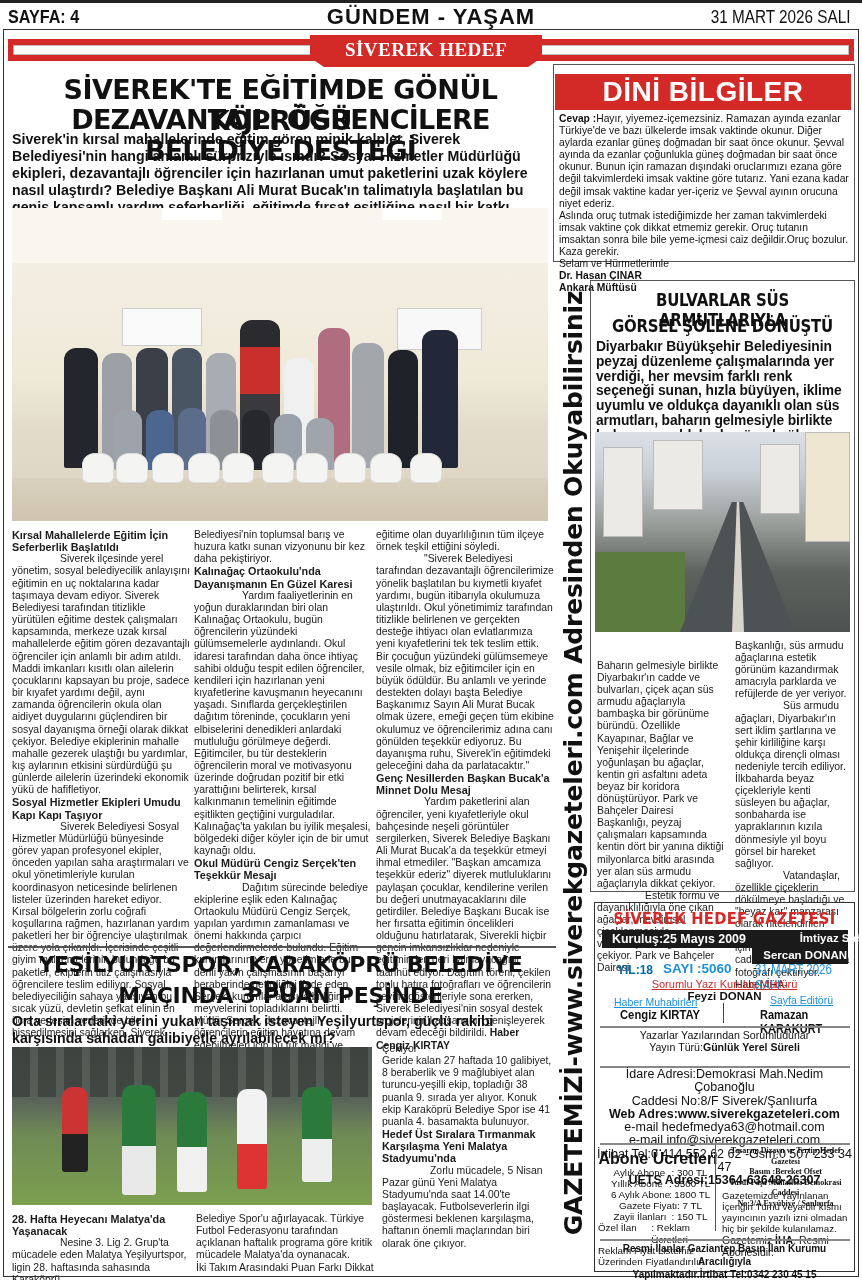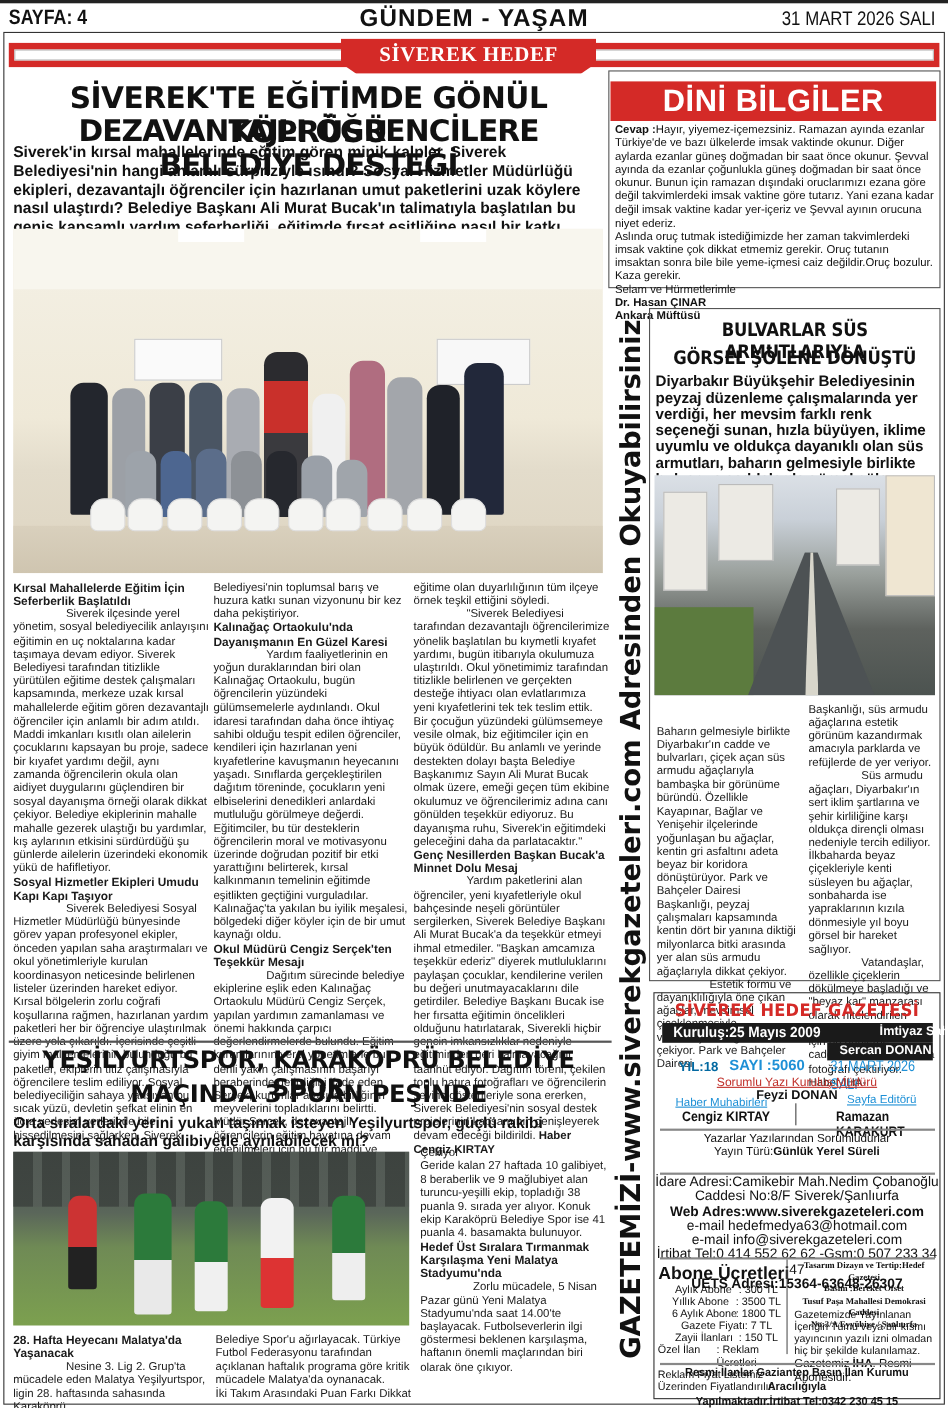--- a/index.html
+++ b/index.html
@@ -287,21 +287,21 @@
 <div class="k-cengiz">Cengiz KIRTAY</div>
 <div class="k-vsep"></div>
 <div class="k-ramazan">Ramazan KARAKURT</div>
 <div class="k-hsep" style="top:1026px"></div>
 <div class="k-center" style="top:1029px">
   <div>Yazarlar Yazılarından Sorumludurlar</div>
   <div><span>Yayın Türü:</span><b>Günlük Yerel Süreli</b></div>
 </div>
 <div class="k-hsep" style="top:1066px"></div>
 <div class="k-center k-big" style="top:1068px">
-  <div>İdare Adresi:Camikebir Mah.Nedim Çobanoğlu</div>
+  <div>İdare Adresi:Demokrasi Mah.Nedim Çobanoğlu</div>
   <div>Caddesi No:8/F Siverek/Şanlıurfa</div>
   <div><b>Web Adres:www.siverekgazeteleri.com</b></div>
   <div>e-mail hedefmedya63@hotmail.com</div>
   <div>e-mail info@siverekgazeteleri.com</div>
   <div>İrtibat Tel:0 414 552 62 62 -Gsm:0 507 233 34 47</div>
   <div><b>UETS Adresi:15364-63648-26307</b></div>
 </div>
 <div class="k-hsep" style="top:1143px"></div>
 <div class="k-abone-title">Abone Ücretleri</div>
 <div class="k-abone">

